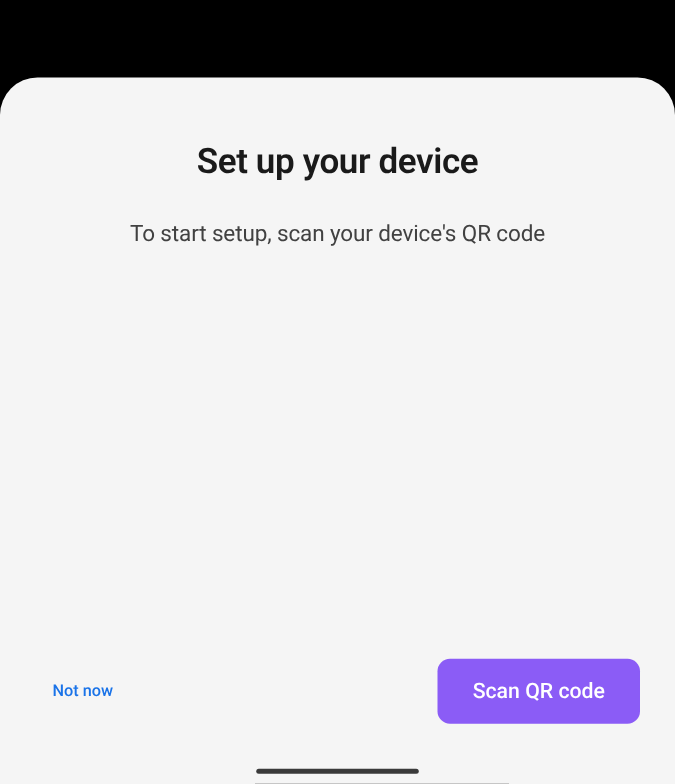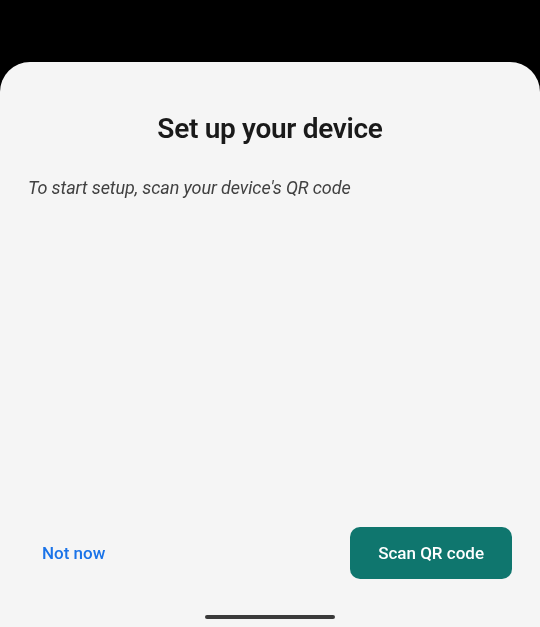--- a/index.html
+++ b/index.html
@@ -29,49 +29,48 @@
     }
     .title {
       text-align: center;
       font-size: 28px;
       font-weight: 600;
       color: #1a1a1a;
       margin-top: 20px;
       letter-spacing: -0.3px;
     }
     .subtitle {
-      text-align: left;
+      text-align: center;
       font-size: 18px;
       font-weight: 400;
       color: #414141;
       margin-top: 32px;
       letter-spacing: -0.1px;
-      font-style: italic;
     }
     .spacer {
       flex: 1;
     }
     .button-row {
       display: flex;
       justify-content: space-between;
       align-items: center;
       margin-bottom: 28px;
     }
     .not-now-btn {
       background: transparent;
       border: none;
       color: #1a73e8;
-      font-size: 17px;
+      font-size: 13px;
       font-weight: 500;
       cursor: pointer;
       padding: 10px 14px;
       font-family: inherit;
     }
     .scan-btn {
-      background: #0f766e;
+      background: #8b5cf6;
       border: none;
       color: #ffffff;
       font-size: 17px;
       font-weight: 500;
       cursor: pointer;
       padding: 16px 28px;
       border-radius: 10px;
       font-family: inherit;
     }
     .nav-bar {

